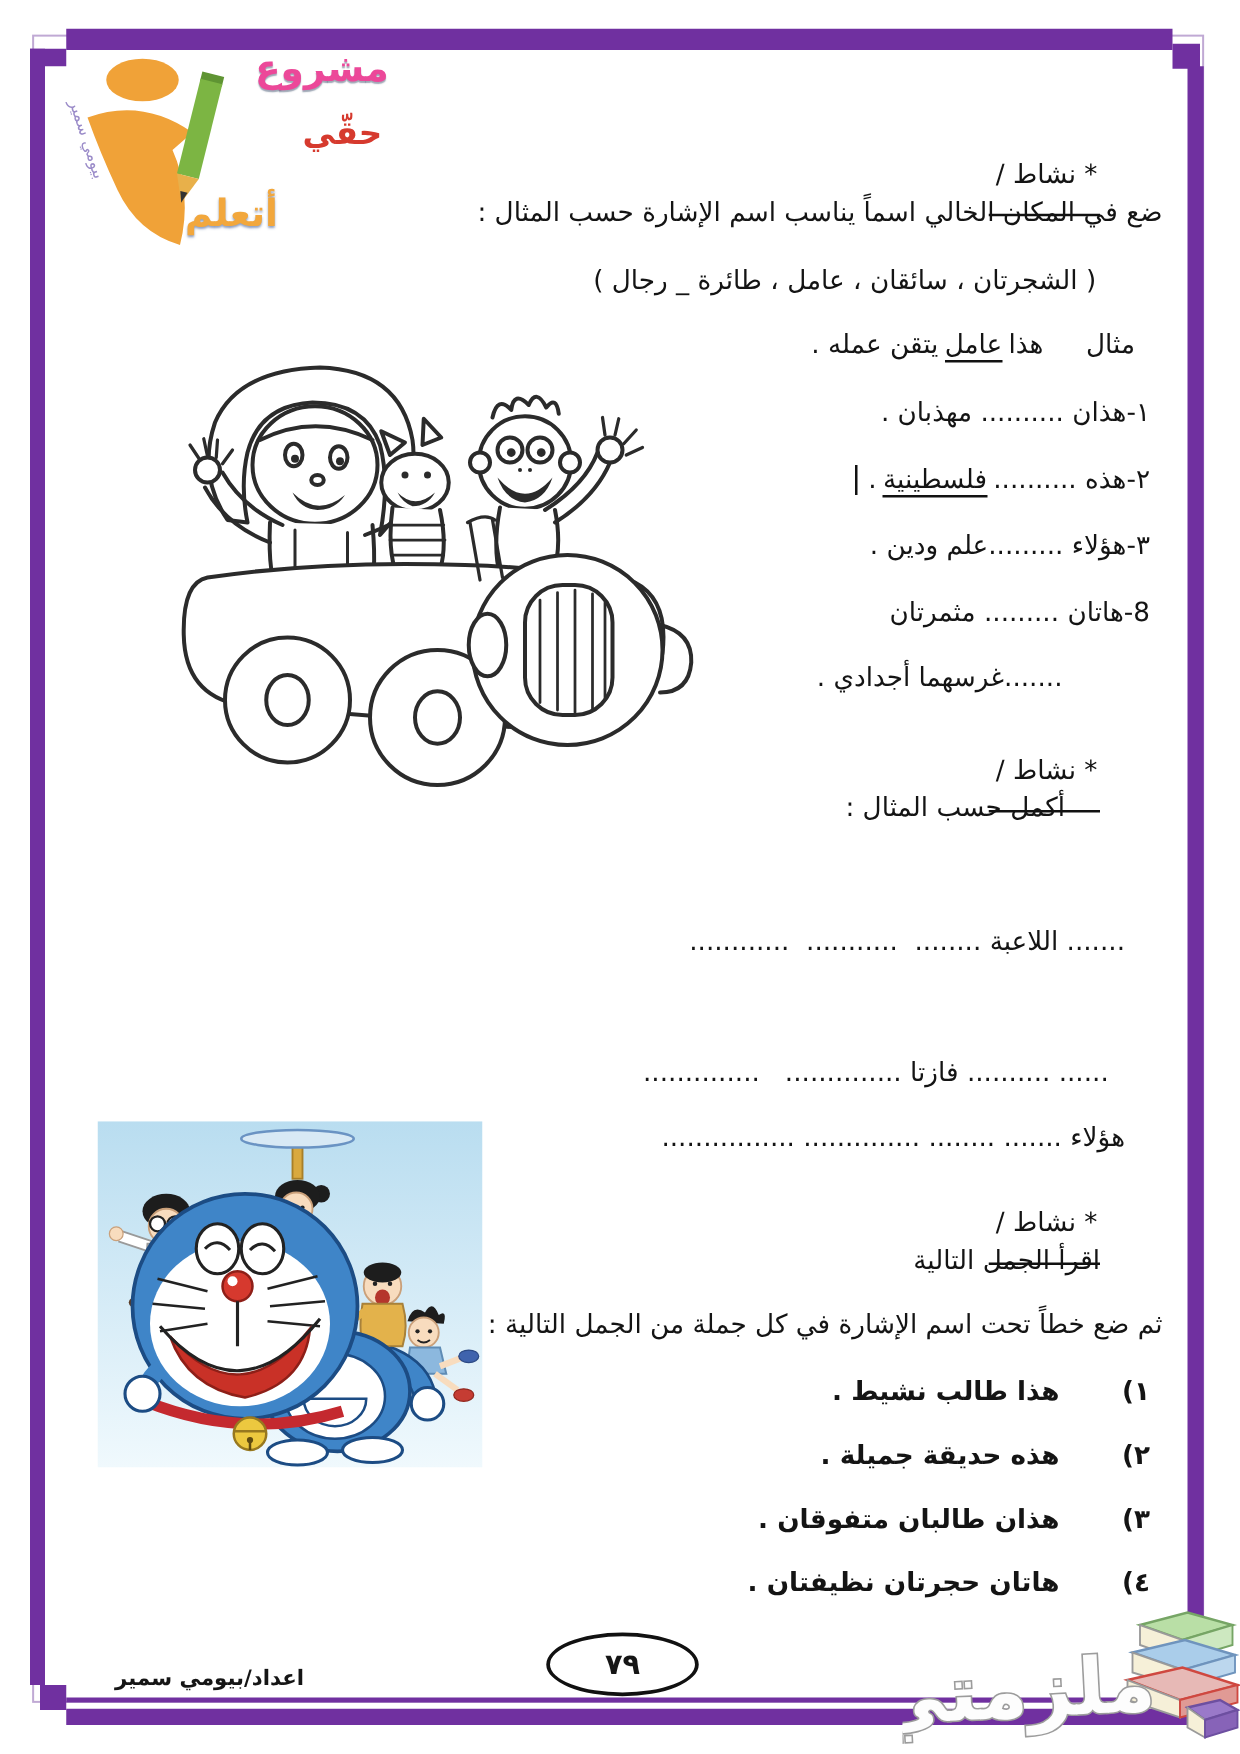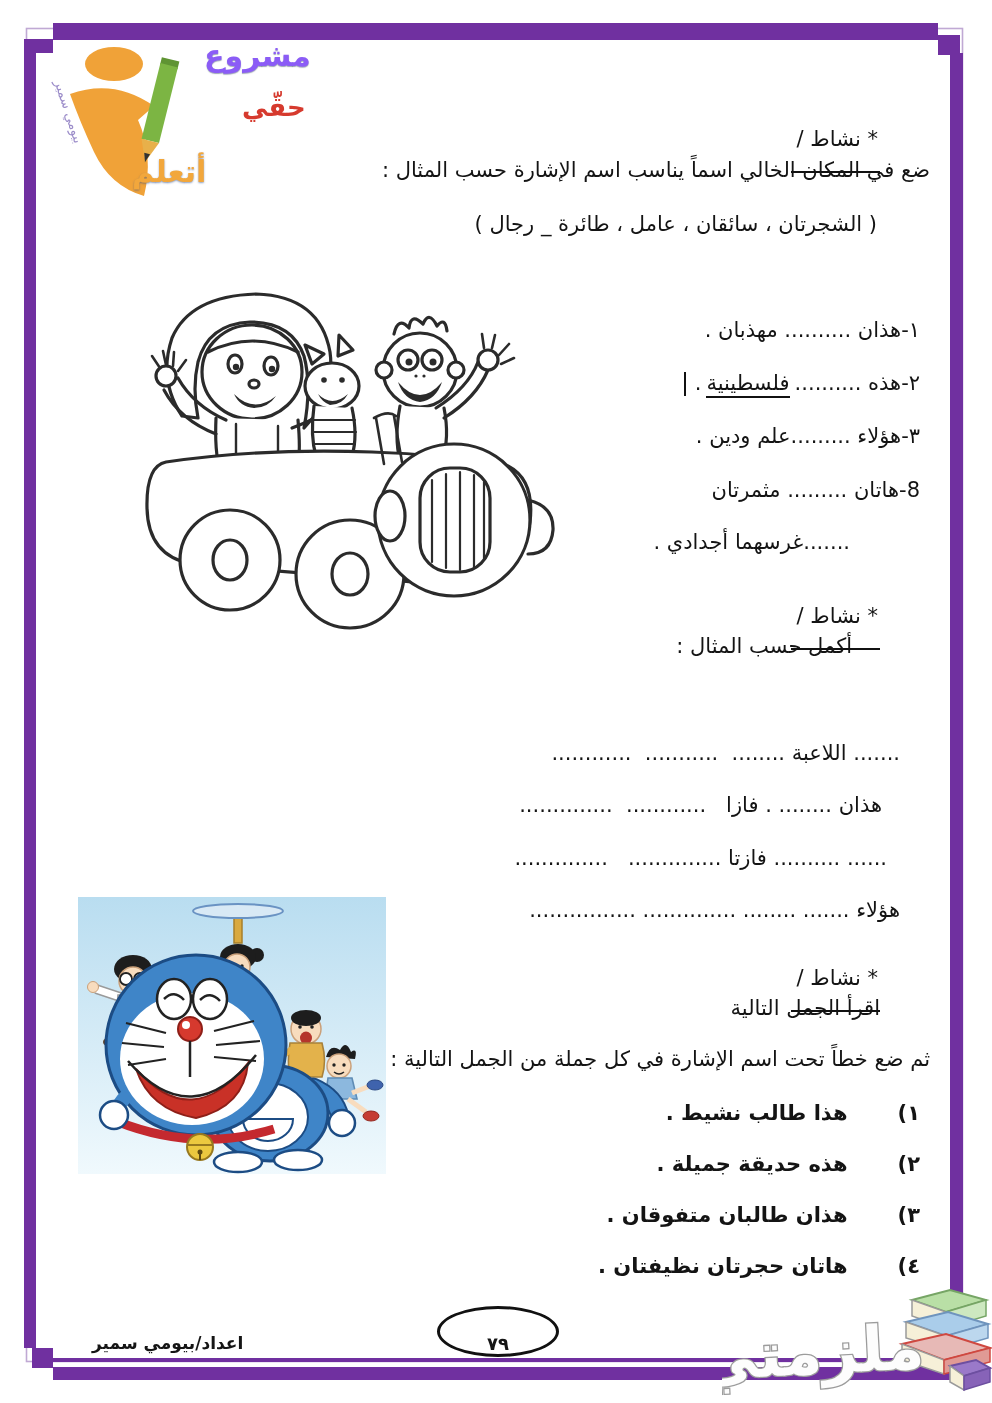--- a/index.html
+++ b/index.html
@@ -12,35 +12,35 @@
   .u{display:inline-block;border-bottom:2px solid #111;padding-bottom:1px;margin:0 5px;}
   .gap{display:inline-block;width:34px;}
   .cursor-bar{display:inline-block;width:0;height:24px;border-left:2px solid #111;
               vertical-align:middle;margin:0 9px 0 2px;}
   .numbered{display:flex;gap:50px;}
   .numbered .txt{font-weight:bold;}
   .numbered .no{font-weight:bold;}
   .wordy{word-spacing:9px;}
   
   .logo{position:absolute;left:52px;top:36px;width:270px;height:175px;z-index:3;}
-  .logo .w1{position:absolute;left:152px;top:2px;font-size:30px;font-weight:bold;color:#8b5cf6;
+  .logo .w1{position:absolute;left:152px;top:2px;font-size:30px;font-weight:bold;color:#ec4899;
             text-shadow:0 1px 1px rgba(40,60,90,.45);}
   .logo .w2{position:absolute;left:190px;top:56px;font-size:26px;font-weight:bold;color:#d63a2e;}
-  .logo .w3{position:absolute;left:80px;top:118px;font-size:30px;font-weight:bold;color:#f2a73c;
+  .logo .w3{position:absolute;left:96px;top:118px;font-size:30px;font-weight:bold;color:#f2a73c;
             text-shadow:0 1px 2px rgba(50,80,140,.55);}
   .logo .sidename{position:absolute;left:-16px;top:68px;font-size:13px;color:#9b8cc9;
             transform:rotate(72deg);white-space:nowrap;}
   
   .dora{position:absolute;left:132px;top:268px;width:438px;height:368px;}
   .doraemon{position:absolute;left:78px;top:897px;width:308px;height:277px;}
   
   .footer-author{position:absolute;left:92px;top:1314px;font-size:17px;font-weight:bold;direction:rtl;margin-top:19px;}
   .page-oval{position:absolute;left:437px;top:1306px;width:116px;height:45px;border:3.5px solid #111;
-             border-radius:50%;display:flex;align-items:flex-end;justify-content:center;
-             font-size:18px;font-weight:bold;letter-spacing:9px;direction:rtl;}
+             border-radius:50%;display:flex;align-items:center;justify-content:center;
+             font-size:23px;font-weight:bold;letter-spacing:9px;direction:rtl;}
   .watermark{position:absolute;left:722px;top:1286px;width:270px;height:117px;z-index:5;}
 </style>
 </head>
 <body>
 
 <div class="page">
 
   <svg class="border-svg" viewBox="0 0 992 1403">
     <rect x="26.5" y="28.5" width="936" height="1333" fill="none" stroke="#c0a9d4" stroke-width="1.6"></rect>
     <rect x="53" y="23" width="885" height="17" fill="#7030a0"></rect>
@@ -70,31 +70,31 @@
     <span class="w3">أتعلم</span>
     <span class="sidename">بيومي سمير</span>
   </div>
 
   <div class="content">
 
     <div class="line hdr" style="top:103px;right:72px;">
       <span>* نشاط /</span></div>
     <div class="line" style="top:158px;right:62px;">ضع في المكان الخالي اسماً يناسب اسم الإشارة حسب المثال :</div>
     <div class="line" style="top:212px;right:115px;">( الشجرتان ، سائقان ، عامل ، طائرة _ رجال )</div>
+    <div class="line" style="top:263px;right:84px;"><span>مثال</span><span class="gap"></span><span>هذا</span><span class="u">عامل</span><span>يتقن عمله .</span></div>
     <div class="line" style="top:318px;right:72px;">١-هذان .......... مهذبان .</div>
     <div class="line" style="top:371px;right:72px;"><span>٢-هذه ..........</span><span class="u">فلسطينية</span><span>.</span><span class="cursor-bar"></span></div>
     <div class="line" style="top:424px;right:72px;text-align:right;">٣-هؤلاء .........علم ودين .</div>
     <div class="line" style="top:478px;right:72px;">8-هاتان ......... مثمرتان</div>
     <div class="line" style="top:530px;right:142px;">.......غرسهما أجدادي .</div>
 
     <div class="line hdr" style="top:580px;right:72px;">
       <span>* نشاط /</span></div>
     <div class="line" style="top:634px;right:140px;">أكمل حسب المثال :</div>
     <div class="line" style="top:741px;right:92px;">....... اللاعبة ........  ...........  ............</div>
-    <div class="line" style="top:793px;right:110px;">هذان ........ . فازا   ............  ..............</div>
     <div class="line" style="top:846px;right:105px;">...... .......... فازتا ..............   ..............</div>
     <div class="line" style="top:898px;right:92px;">هؤلاء ....... ........ .............. ................</div>
 
     <div class="line hdr" style="top:942px;right:72px;">
       <span>* نشاط /</span></div>
     <div class="line" style="top:996px;right:112px;">اقرأ الجمل التالية</div>
     <div class="line" style="top:1047px;right:62px;">ثم ضع خطاً تحت اسم الإشارة في كل جملة من الجمل التالية :</div>
     <div class="line numbered" style="top:1101px;right:72px;">
       <span class="no">١)</span><span class="txt">هذا طالب نشيط .</span></div>
     <div class="line numbered" style="top:1152px;right:72px;">

